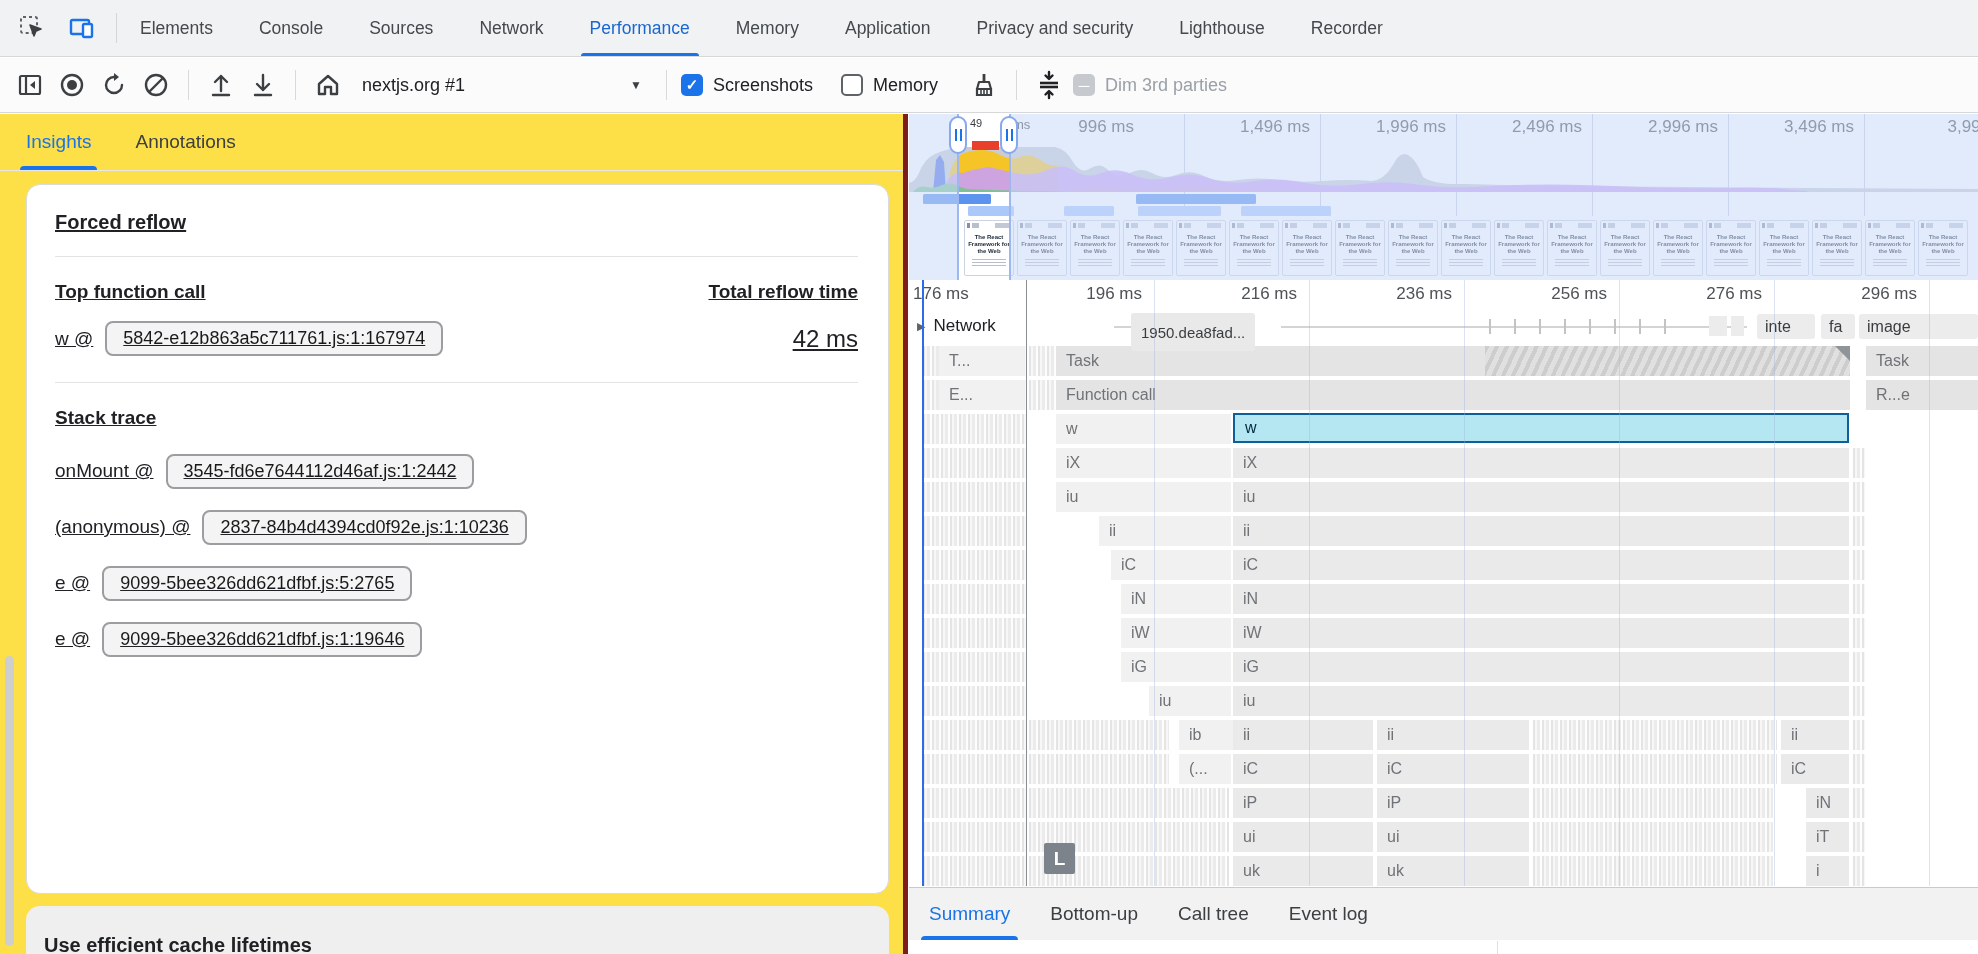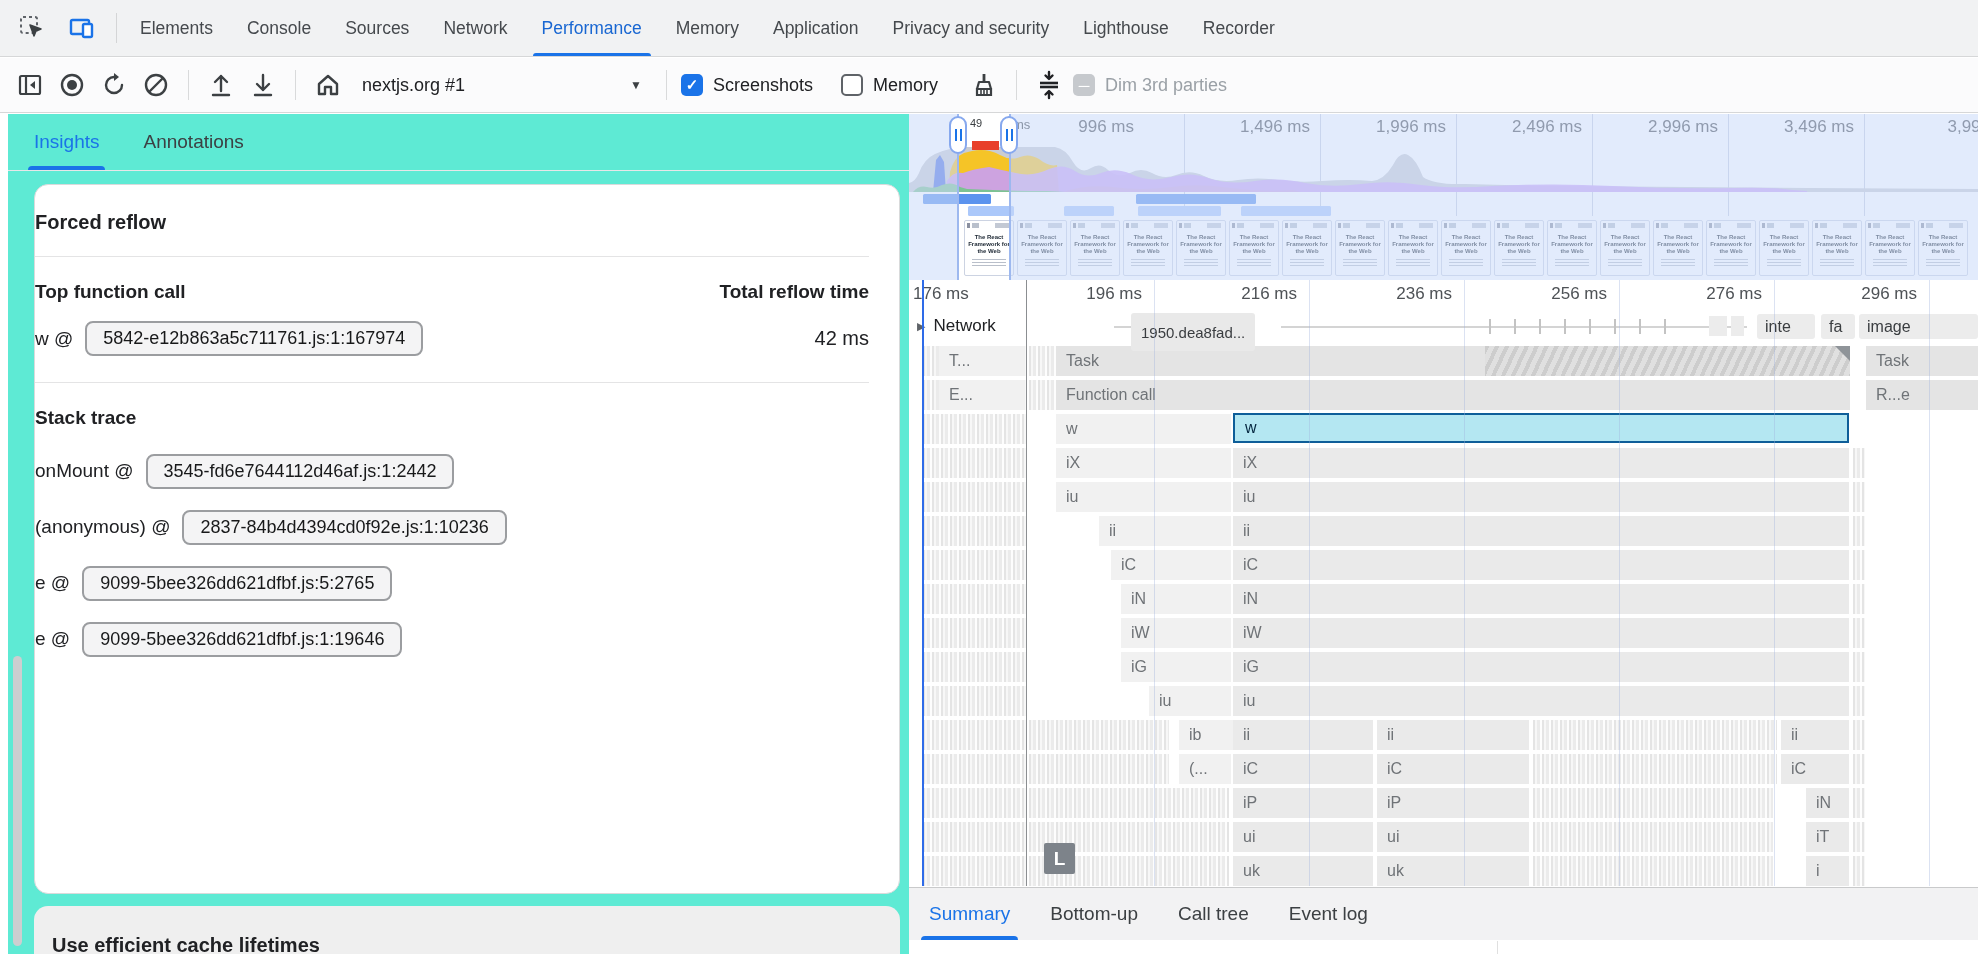--- a/index.html
+++ b/index.html
@@ -3,59 +3,59 @@
 <meta charset="utf-8">
 <style>
   html,body{margin:0;padding:0;background:#e9e9e9;}
   *{box-sizing:border-box;}
   #app{position:relative;width:1978px;height:954px;background:#fff;font-family:"Liberation Sans",sans-serif;overflow:hidden;color:#202124;}
 
   
   .tabbar{position:absolute;left:0;top:0;width:100%;height:57px;background:#f1f2f3;border-bottom:1px solid #d6d7d8;display:flex;align-items:center;padding-left:14px;}
   .tb-icons{display:flex;align-items:center;gap:14px;padding-right:10px;}
   .tb-sep{width:1px;height:30px;background:#d4d5d6;margin:0 6px;}
-  .dtabs{display:flex;align-items:stretch;height:100%;}
+  .dtabs{display:flex;align-items:stretch;height:100%;gap:12px;}
   .dtab{display:flex;align-items:center;padding:0 17px;font-size:17.5px;color:#45494d;cursor:default;position:relative;white-space:nowrap;}
   .dtab.active{color:#1967d2;font-weight:500;}
   .dtab.active::after{content:"";position:absolute;left:8px;right:8px;bottom:0;height:3px;border-radius:3px 3px 0 0;background:#1a73e8;}
 
   
   .toolbar{position:absolute;left:0;top:58px;width:100%;height:55px;background:#fbfbfc;border-bottom:1px solid #d6d7d8;display:flex;align-items:center;padding-left:12px;gap:6px;}
   .tool-ic{width:36px;height:36px;display:flex;align-items:center;justify-content:center;border-radius:6px;}
   .vsep{width:1px;height:30px;background:#d9dadb;margin:0 8px;}
   .hist-select{display:flex;align-items:center;justify-content:space-between;width:300px;padding:0 10px;font-size:18px;color:#202124;}
   .caret{font-size:12px;color:#3c4043;margin-left:12px;}
   .chk{width:22px;height:22px;border-radius:5px;margin-right:10px;flex:none;display:flex;align-items:center;justify-content:center;font-size:15px;font-weight:bold;color:#fff;}
   .chk.on{background:#1a73e8;}
   .chk.off{background:#fff;border:2px solid #5f6368;}
   .chk.dis{background:#c6c9cd;}
   .chklbl{font-size:18px;color:#202124;margin-right:22px;display:flex;align-items:center;}
   .chklbl.dim{color:#9aa0a6;}
 
   
-  .left-panel{position:absolute;left:8px;top:114px;width:908px;bottom:0;background:#5eead4;border-right:2px solid #7f1d1d;overflow:hidden;}
+  .left-panel{position:absolute;left:0;top:114px;width:908px;bottom:0;background:#fde047;border-right:5px solid #7f1d1d;overflow:hidden;}
   .ins-tabs{height:57px;display:flex;align-items:center;padding-left:26px;gap:44px;border-bottom:1px solid #e7e7e8;}
   .instab{font-size:19px;color:#3c4043;position:relative;height:100%;display:flex;align-items:center;}
   .instab.active{color:#1a73e8;font-weight:500;}
   .instab.active::after{content:"";position:absolute;left:-6px;right:-6px;bottom:0;height:4px;border-radius:4px 4px 0 0;background:#1a73e8;}
   .ins-scroll{position:absolute;top:58px;left:0;right:0;bottom:0;}
   .scroll-thumb{position:absolute;left:5px;bottom:8px;width:9px;height:290px;border-radius:5px;background:#cdced0;}
   .card{margin:12px 14px 0 26px;border-radius:14px;}
-  .card.expanded{background:#fff;border:1px solid #d9dadb;height:710px;padding:26px 30px 0 0;overflow:hidden;}
+  .card.expanded{background:#fff;border:1px solid #d9dadb;height:710px;padding:26px 30px 0 28px;overflow:hidden;text-decoration:underline;}
   .card.collapsed{background:#efefef;height:140px;padding:28px 0 0 18px;}
   .card-title{font-size:20px;font-weight:600;color:#202124;margin-bottom:22px;}
   .card-body{font-size:20px;line-height:38px;color:#202124;margin-bottom:22px;}
   .card-body a{color:#1558d6;text-decoration:underline;}
   .hr{border-top:1px solid #e4e4e5;margin:0 0 24px 0;}
   .two-col{display:flex;justify-content:space-between;margin-bottom:18px;}
   .sec-h{font-size:19px;font-weight:600;color:#202124;}
   .call-row{display:flex;align-items:center;gap:12px;margin-bottom:26px;}
   .fn-label{font-size:19px;color:#202124;white-space:nowrap;}
   .chip{background:#f4f4f5;border:2px solid #9b9da0;border-radius:8px;padding:5px 16px;font-size:18px;color:#18191a;white-space:nowrap;}
-  .ms-val{margin-left:auto;font-size:20px;color:#202124;}
+  .ms-val{margin-left:auto;font-size:24px;color:#202124;}
   .stack-row{display:flex;align-items:center;gap:12px;height:56px;}
 
   
   .right-panel{position:absolute;left:909px;top:114px;right:0;bottom:0;background:#fff;overflow:hidden;}
 
   .ovwrap{position:absolute;left:0;top:0;width:1069px;height:166px;overflow:hidden;}
   .ov-label{position:absolute;top:3px;font-size:17px;color:#494d52;white-space:nowrap;}
   .ov-tick{position:absolute;top:0;width:1px;height:102px;background:#c7cedf;}
   .waves{position:absolute;left:0;top:26px;}
   .nb{position:absolute;border-radius:1.5px;height:10px;}

